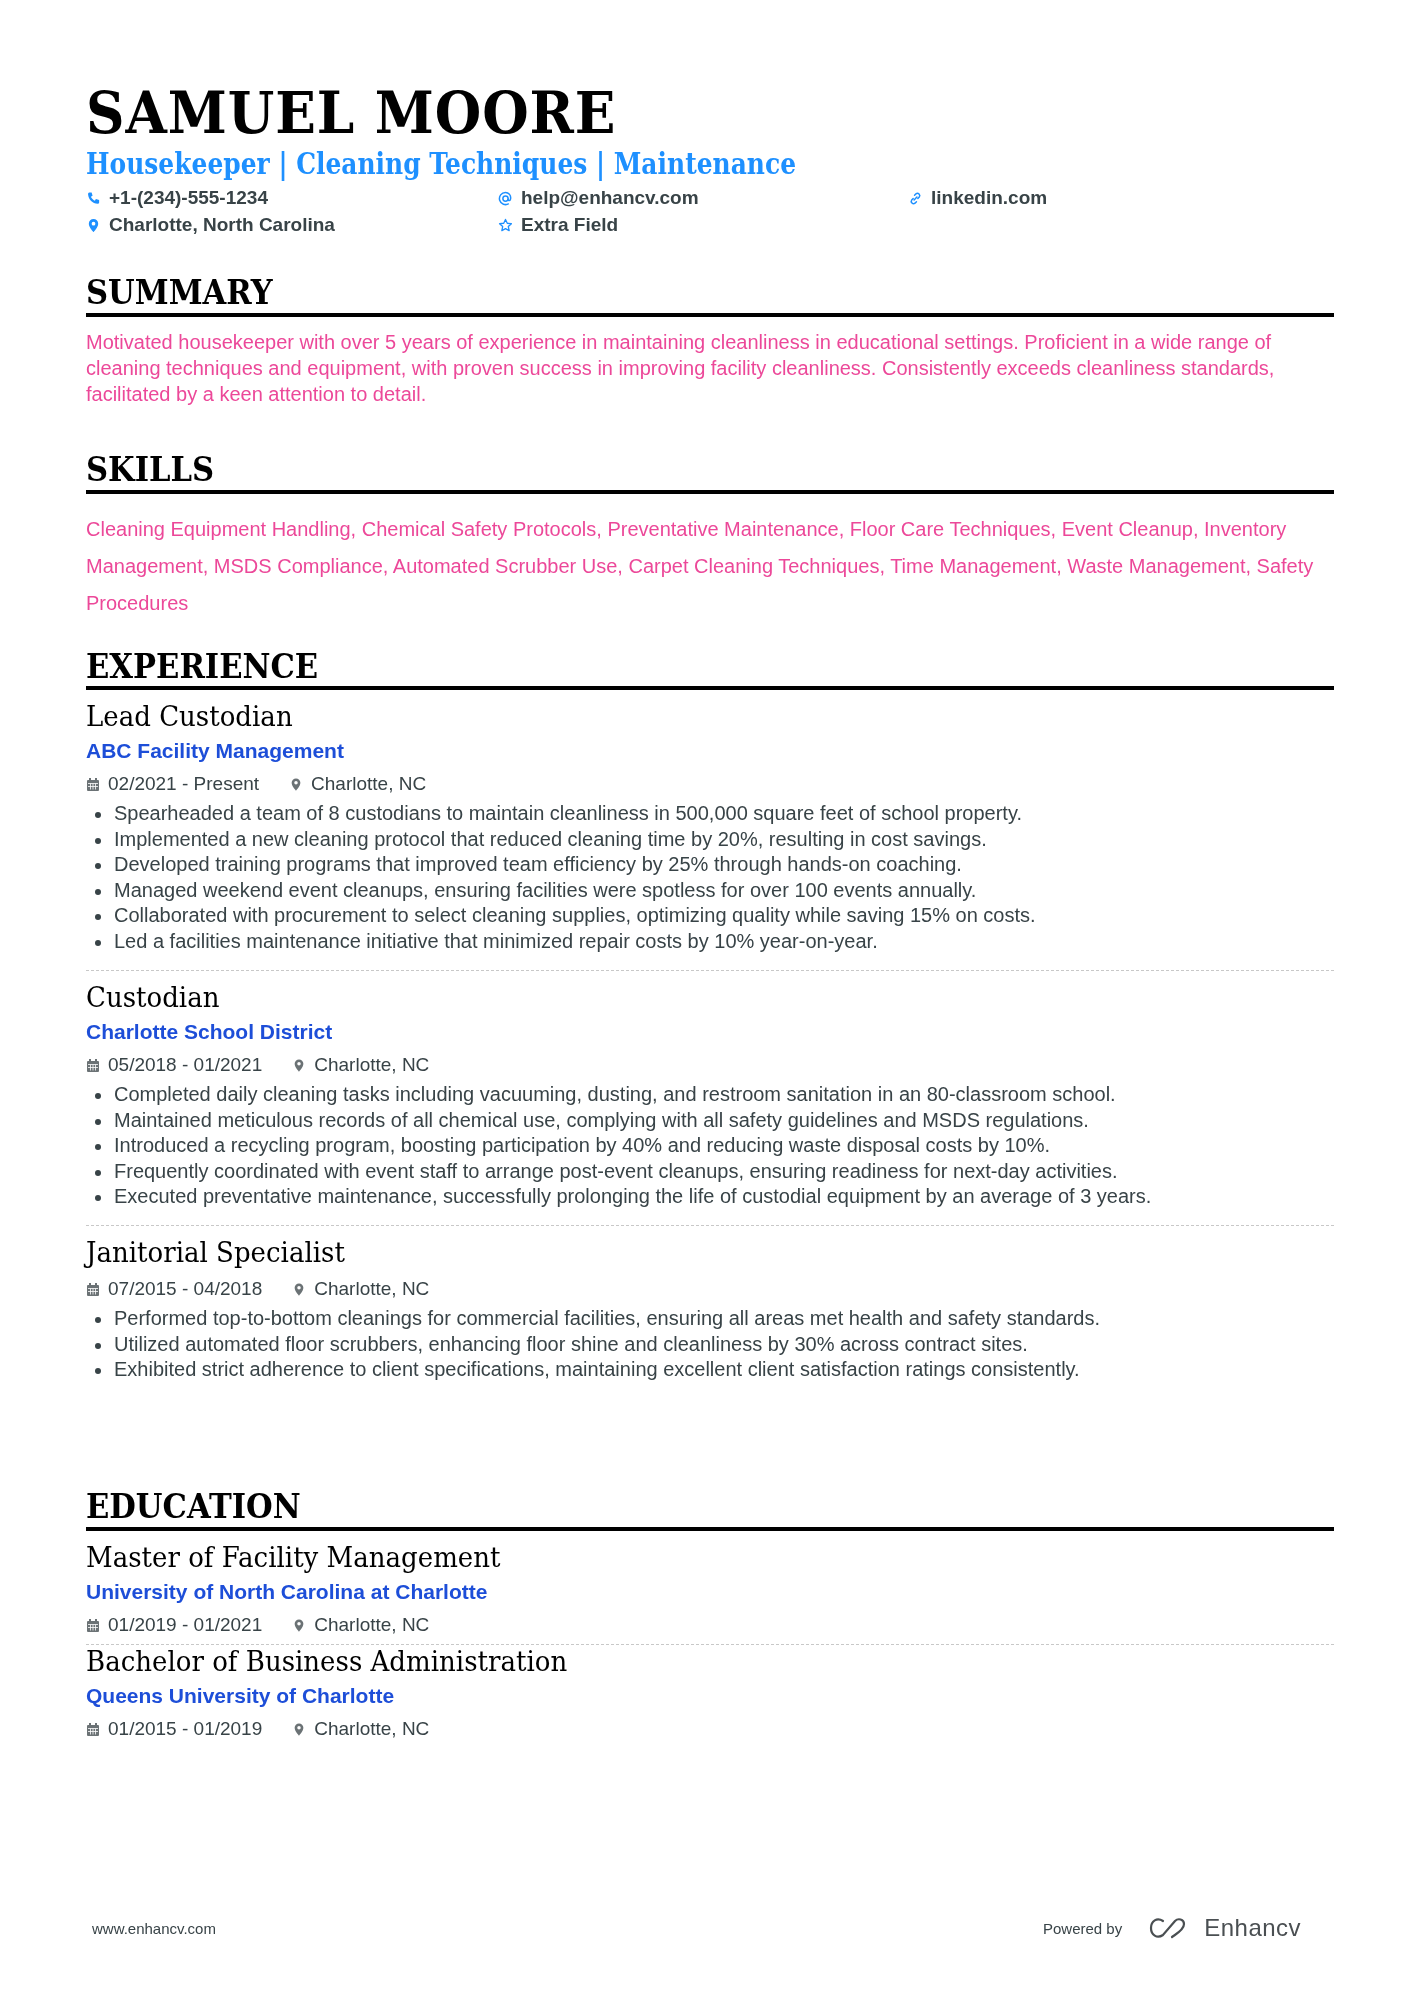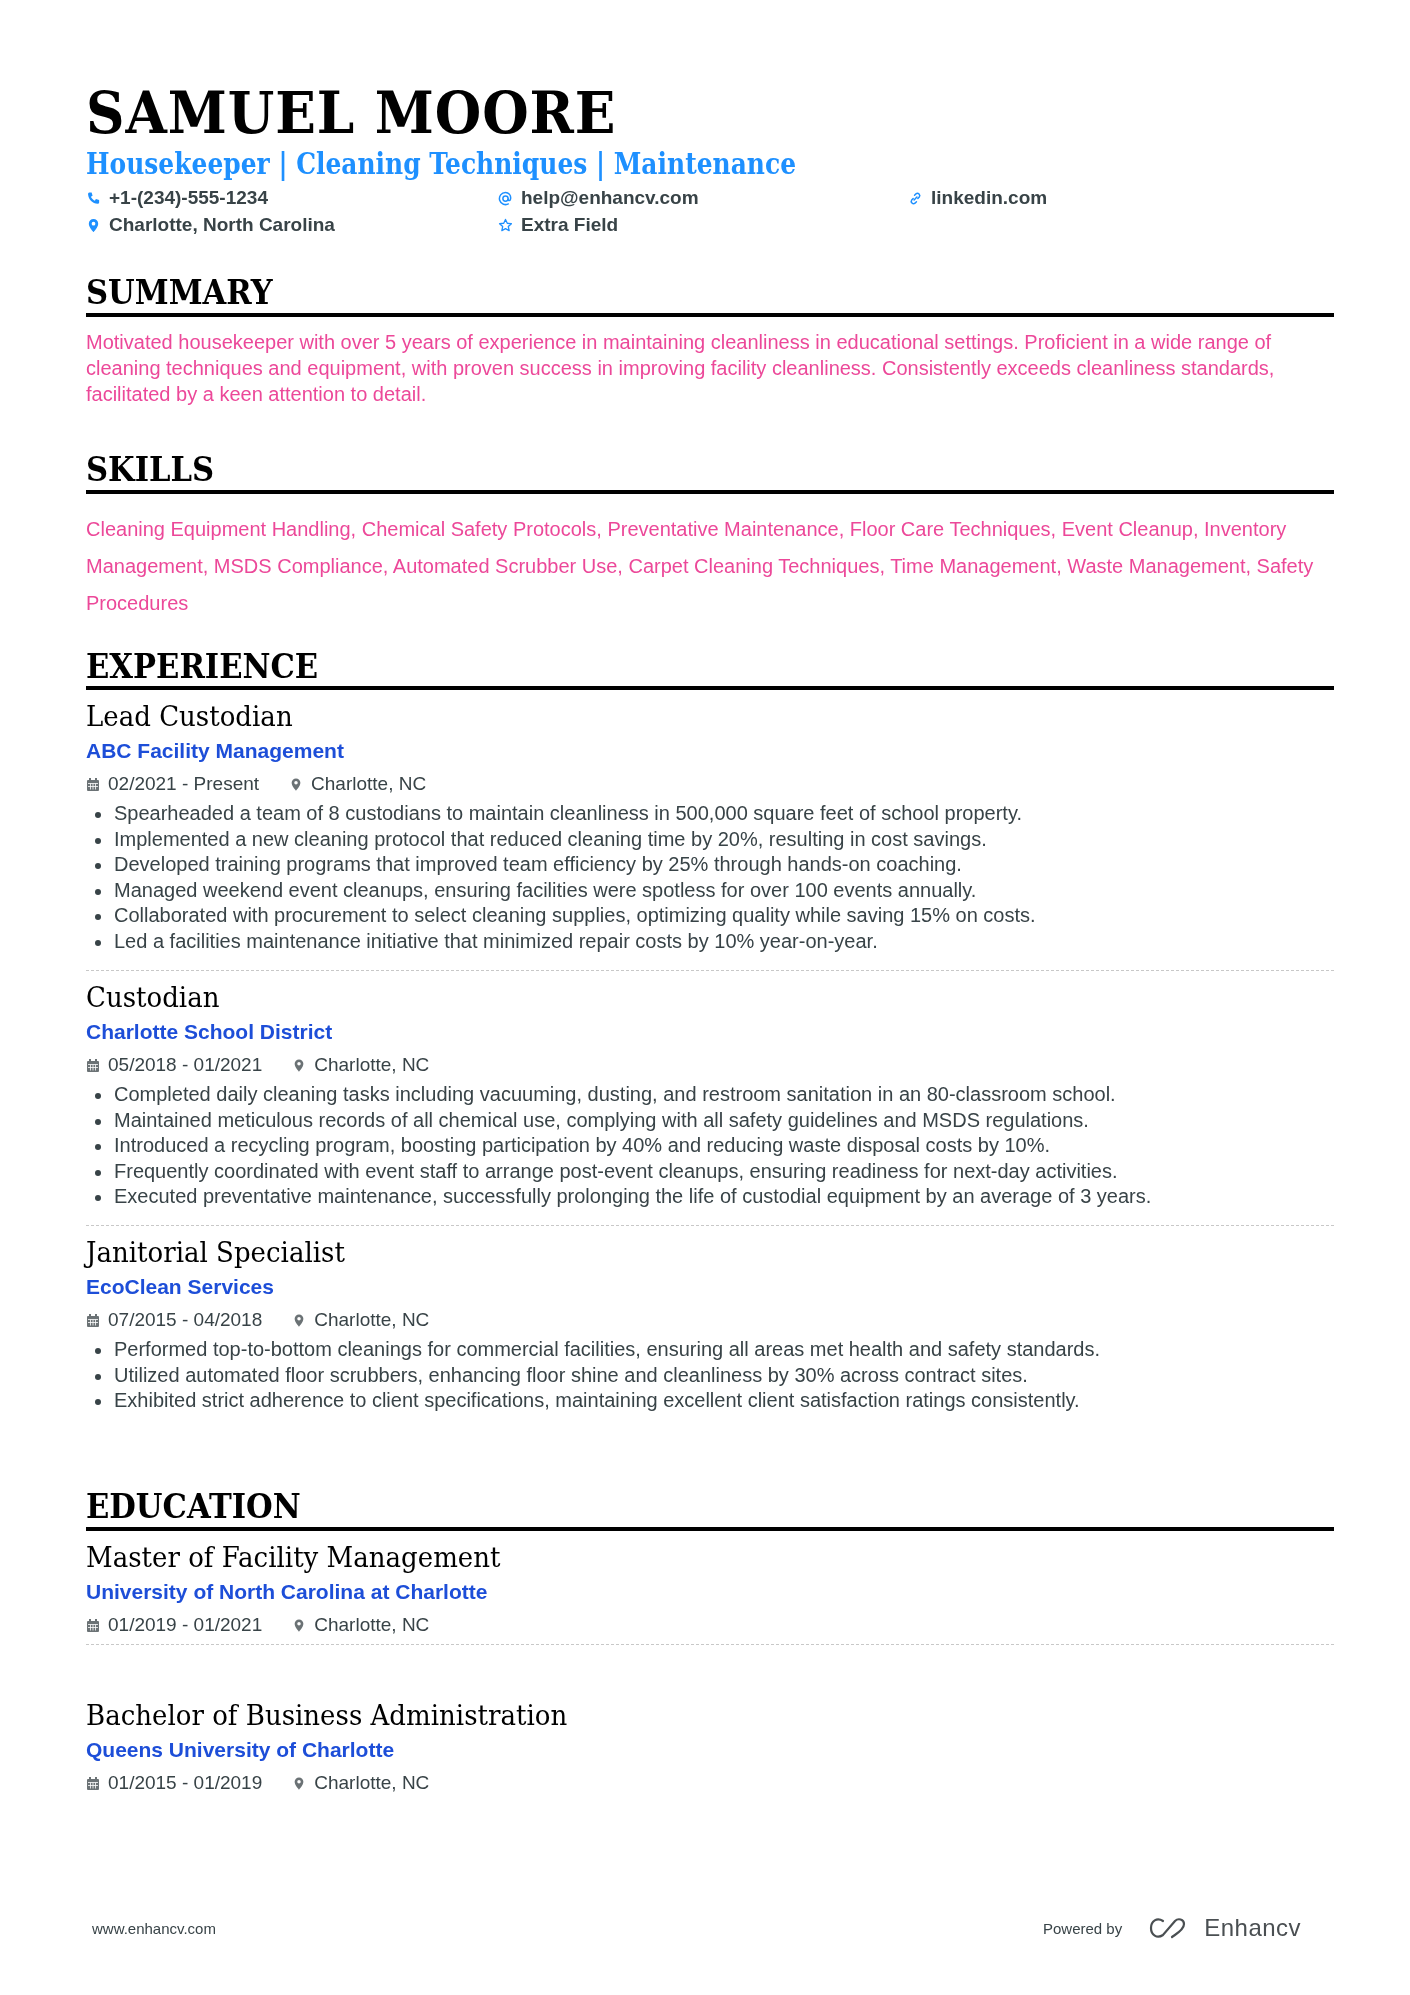--- a/index.html
+++ b/index.html
@@ -135,21 +135,20 @@
       <li>Maintained meticulous records of all chemical use, complying with all safety guidelines and MSDS regulations.</li>
       <li>Introduced a recycling program, boosting participation by 40% and reducing waste disposal costs by 10%.</li>
       <li>Frequently coordinated with event staff to arrange post-event cleanups, ensuring readiness for next-day activities.</li>
       <li>Executed preventative maintenance, successfully prolonging the life of custodial equipment by an average of 3 years.</li>
     </ul>
   </div>
   <div class="dash" style="top:1225px;"></div>
 
   <div class="job" style="top:1235px;">
     <div class="job-title">Janitorial Specialist</div>
-    <div class="company">EcoClean Services</div>
     <div class="meta">
       <span class="it">
           <svg viewBox="0 0 14 15">
             <rect x="1" y="3" width="12" height="11" rx="1" fill="#6b7275"></rect>
             <rect x="3" y="1" width="2" height="3" fill="#6b7275"></rect>
             <rect x="9" y="1" width="2" height="3" fill="#6b7275"></rect>
             <path d="M2 6.5h10M4.5 6.5v6M7 6.5v6M9.5 6.5v6M2 9.5h10" stroke="#fff" stroke-width="0.8"></path>
           </svg>
           <span>07/2015 - 04/2018</span>
         </span>
@@ -186,21 +185,21 @@
       <span class="it">
           <svg viewBox="0 0 16 16">
             <path d="M8 1a5 5 0 0 0-5 5c0 3.8 5 9 5 9s5-5.2 5-9a5 5 0 0 0-5-5zm0 7a2 2 0 1 1 0-4 2 2 0 0 1 0 4z" fill="#6b7275"></path>
           </svg>
           <span>Charlotte, NC</span>
         </span>
     </div>
   </div>
   <div class="dash" style="top:1644px;"></div>
 
-  <div class="job" style="top:1698px;">
+  <div class="job" style="top:1644px;">
     <div class="job-title">Bachelor of Business Administration</div>
     <div class="company">Queens University of Charlotte</div>
     <div class="meta">
       <span class="it">
           <svg viewBox="0 0 14 15">
             <rect x="1" y="3" width="12" height="11" rx="1" fill="#6b7275"></rect>
             <rect x="3" y="1" width="2" height="3" fill="#6b7275"></rect>
             <rect x="9" y="1" width="2" height="3" fill="#6b7275"></rect>
             <path d="M2 6.5h10M4.5 6.5v6M7 6.5v6M9.5 6.5v6M2 9.5h10" stroke="#fff" stroke-width="0.8"></path>
           </svg>

